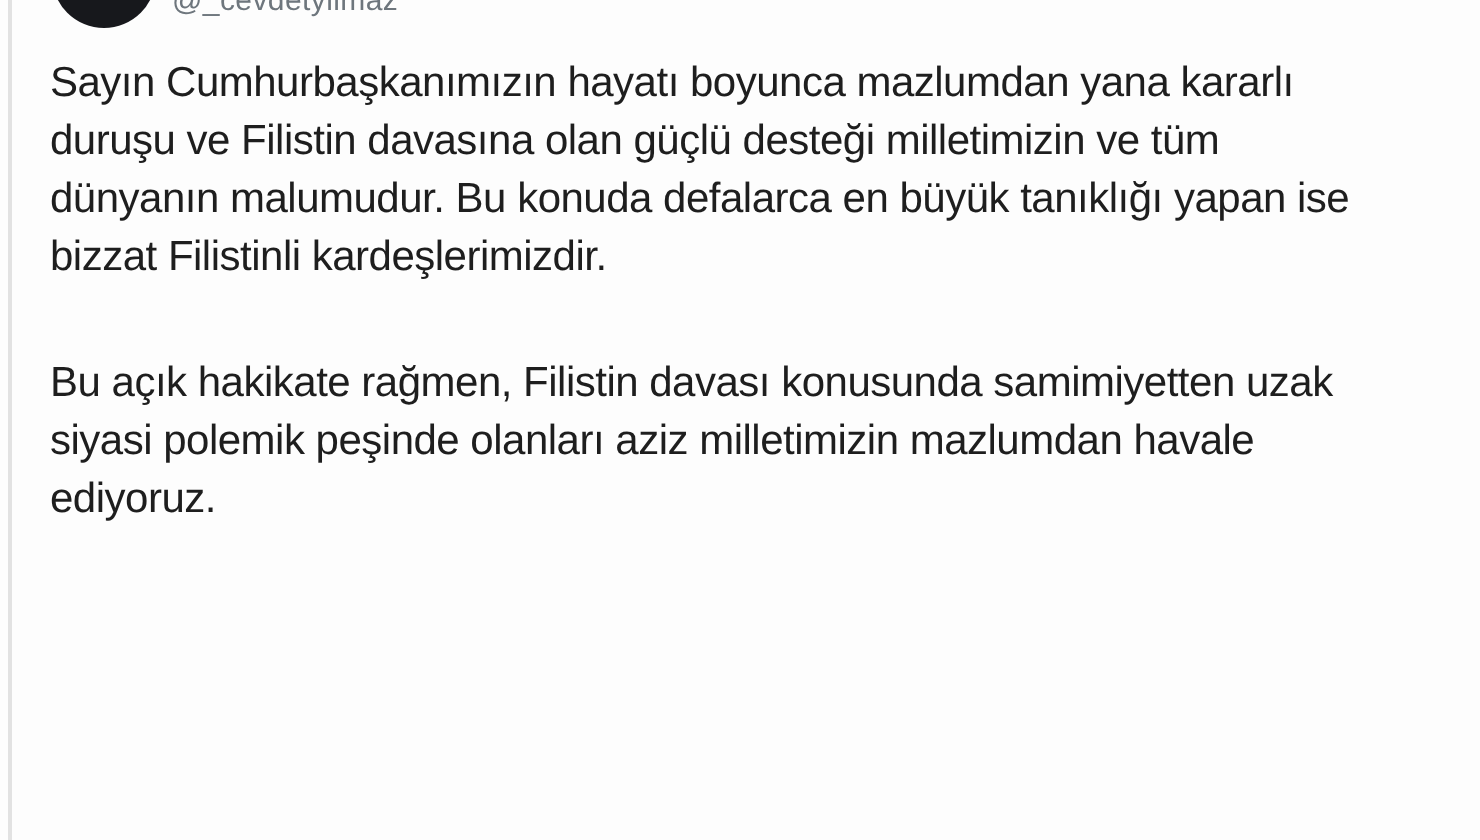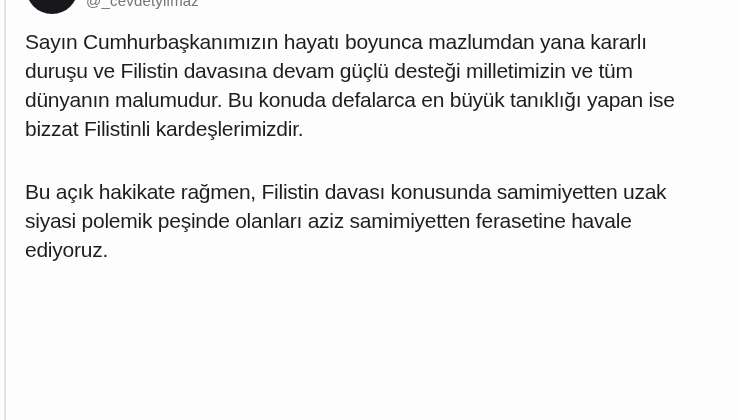--- a/index.html
+++ b/index.html
@@ -70,19 +70,19 @@
 
 <div class="left-border"></div>
 
 <div class="header">
   <div class="avatar"></div>
   <span class="handle">@_cevdetyilmaz</span>
 </div>
 
 <div class="tweet-text">
   <p>Sayın Cumhurbaşkanımızın hayatı boyunca mazlumdan yana kararlı
-duruşu ve Filistin davasına devam güçlü desteği milletimizin ve tüm
+duruşu ve Filistin davasına olan güçlü desteği milletimizin ve tüm
 dünyanın malumudur. Bu konuda defalarca en büyük tanıklığı yapan ise
 bizzat Filistinli kardeşlerimizdir.</p>
   <p>Bu açık hakikate rağmen, Filistin davası konusunda samimiyetten uzak
-siyasi polemik peşinde olanları aziz samimiyetten ferasetine havale
+siyasi polemik peşinde olanları aziz milletimizin mazlumdan havale
 ediyoruz.</p>
 </div>
 
 </body></html>

